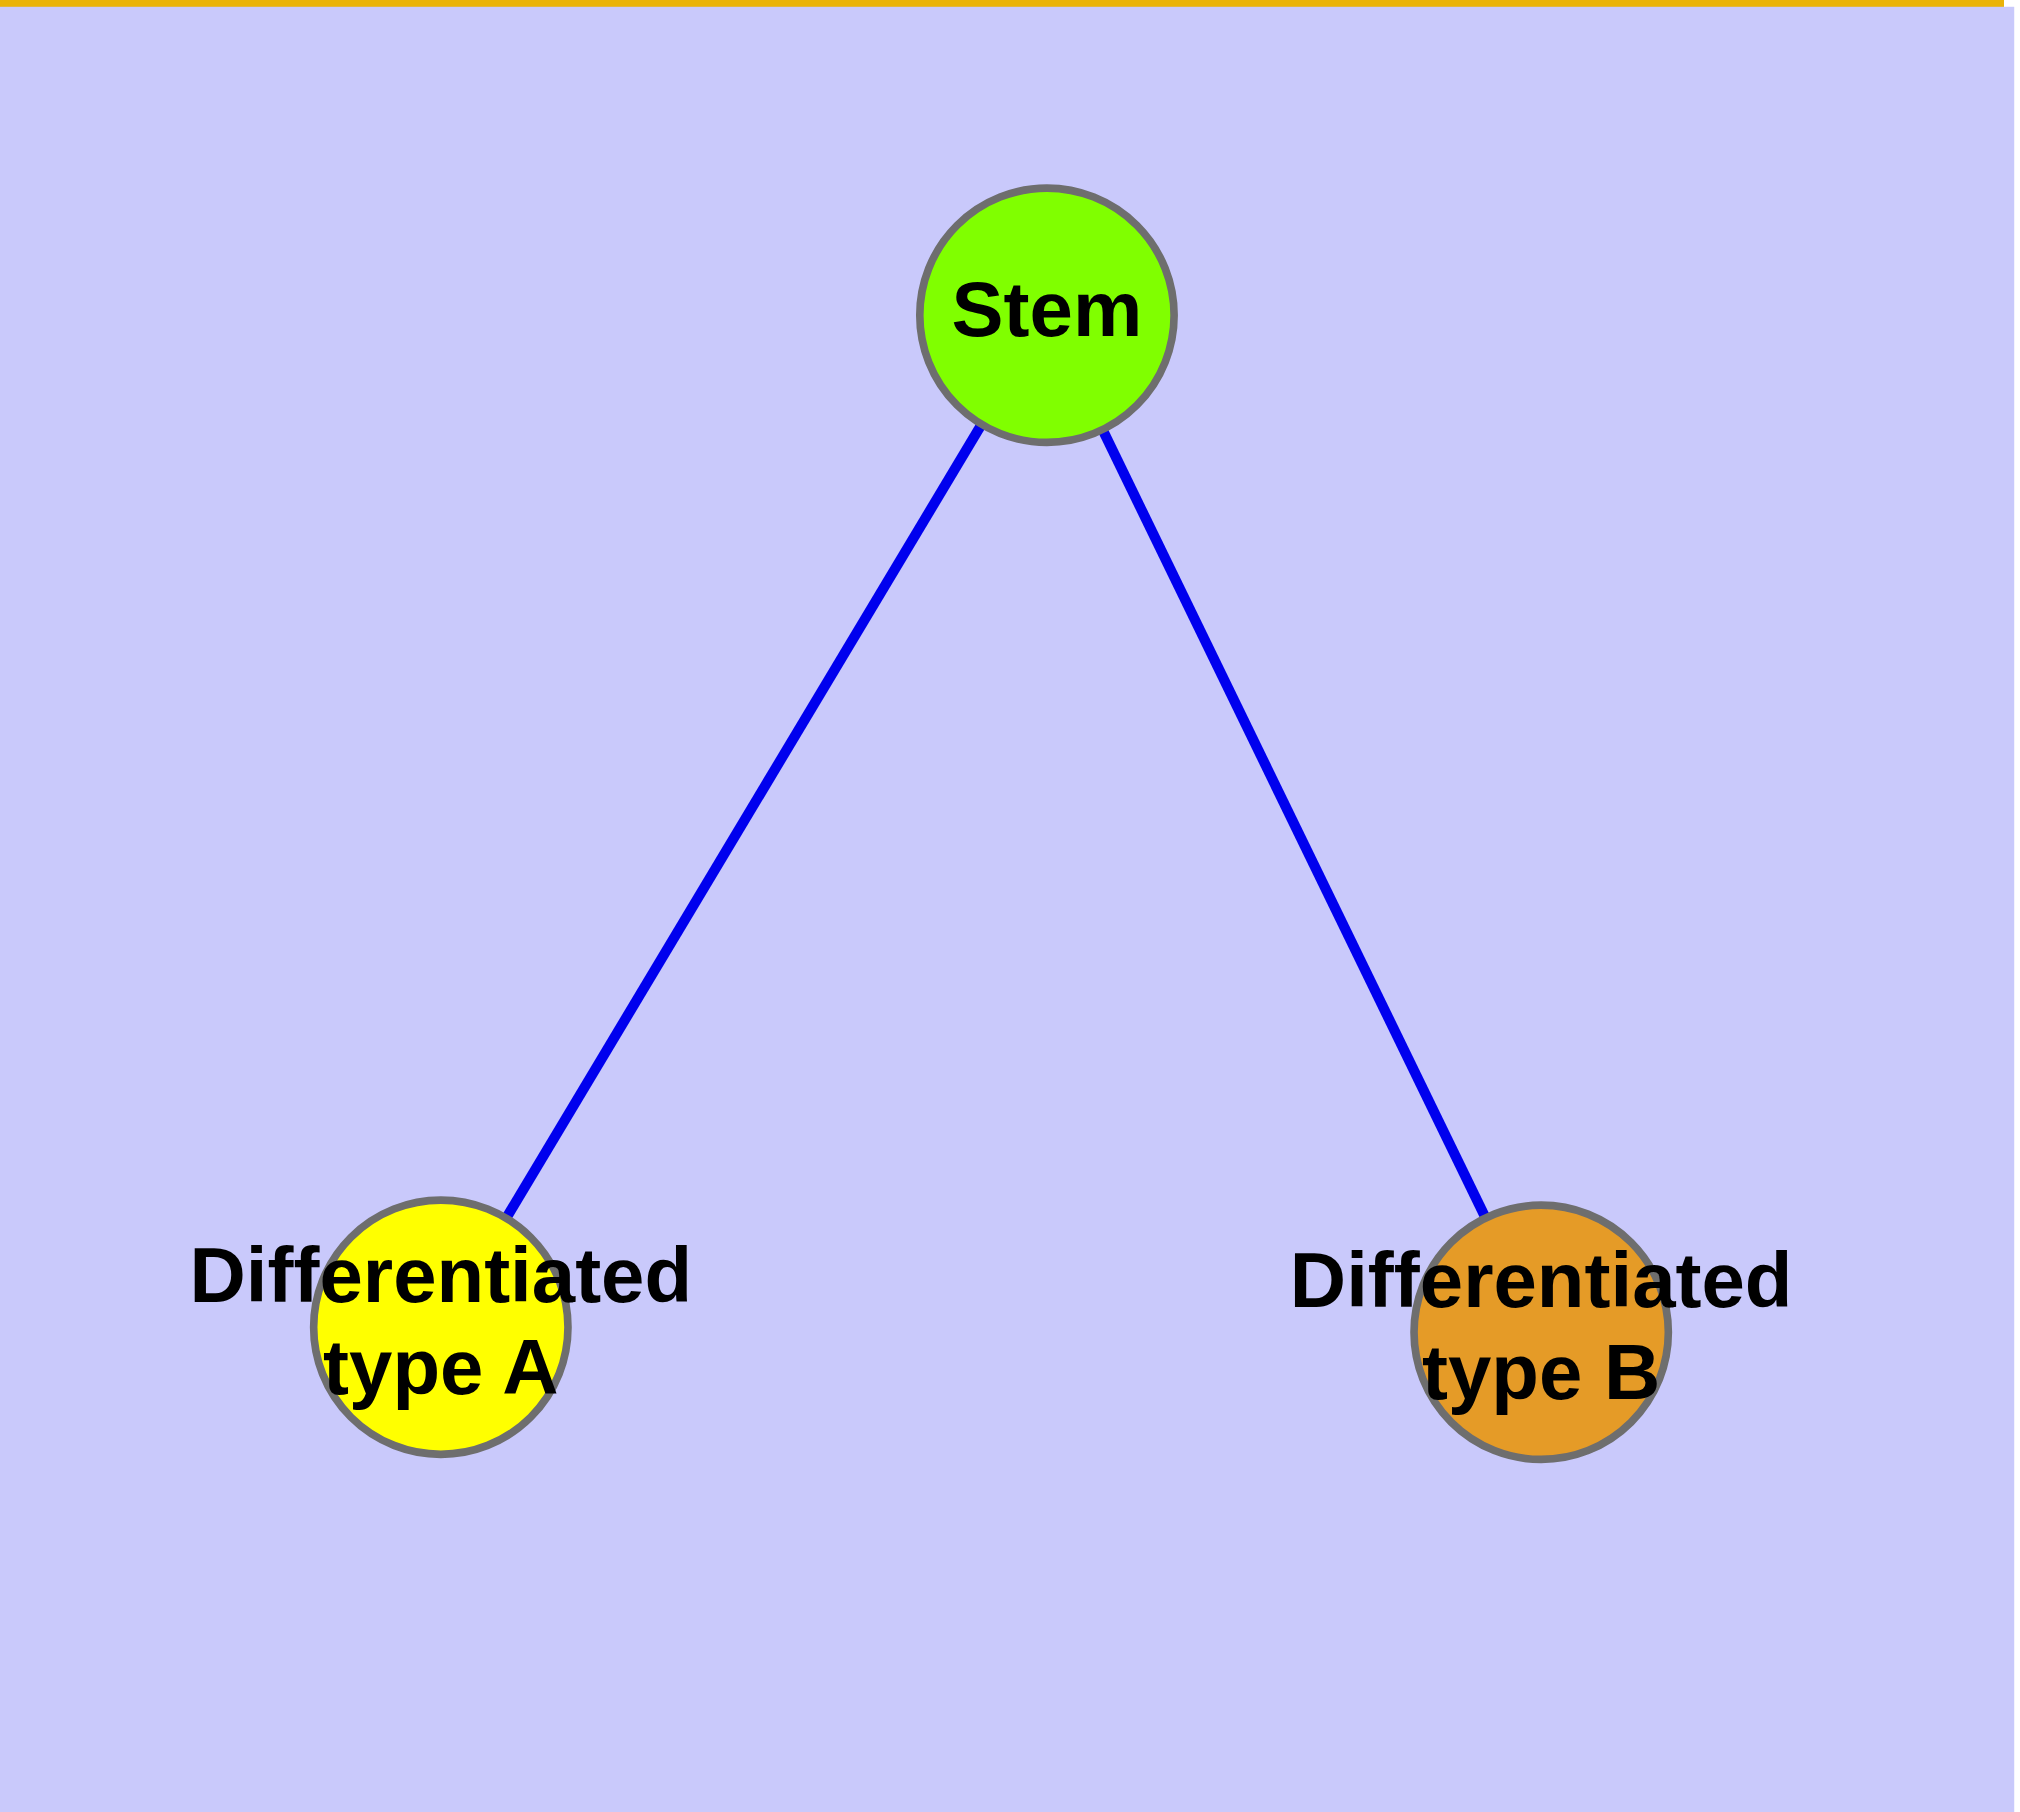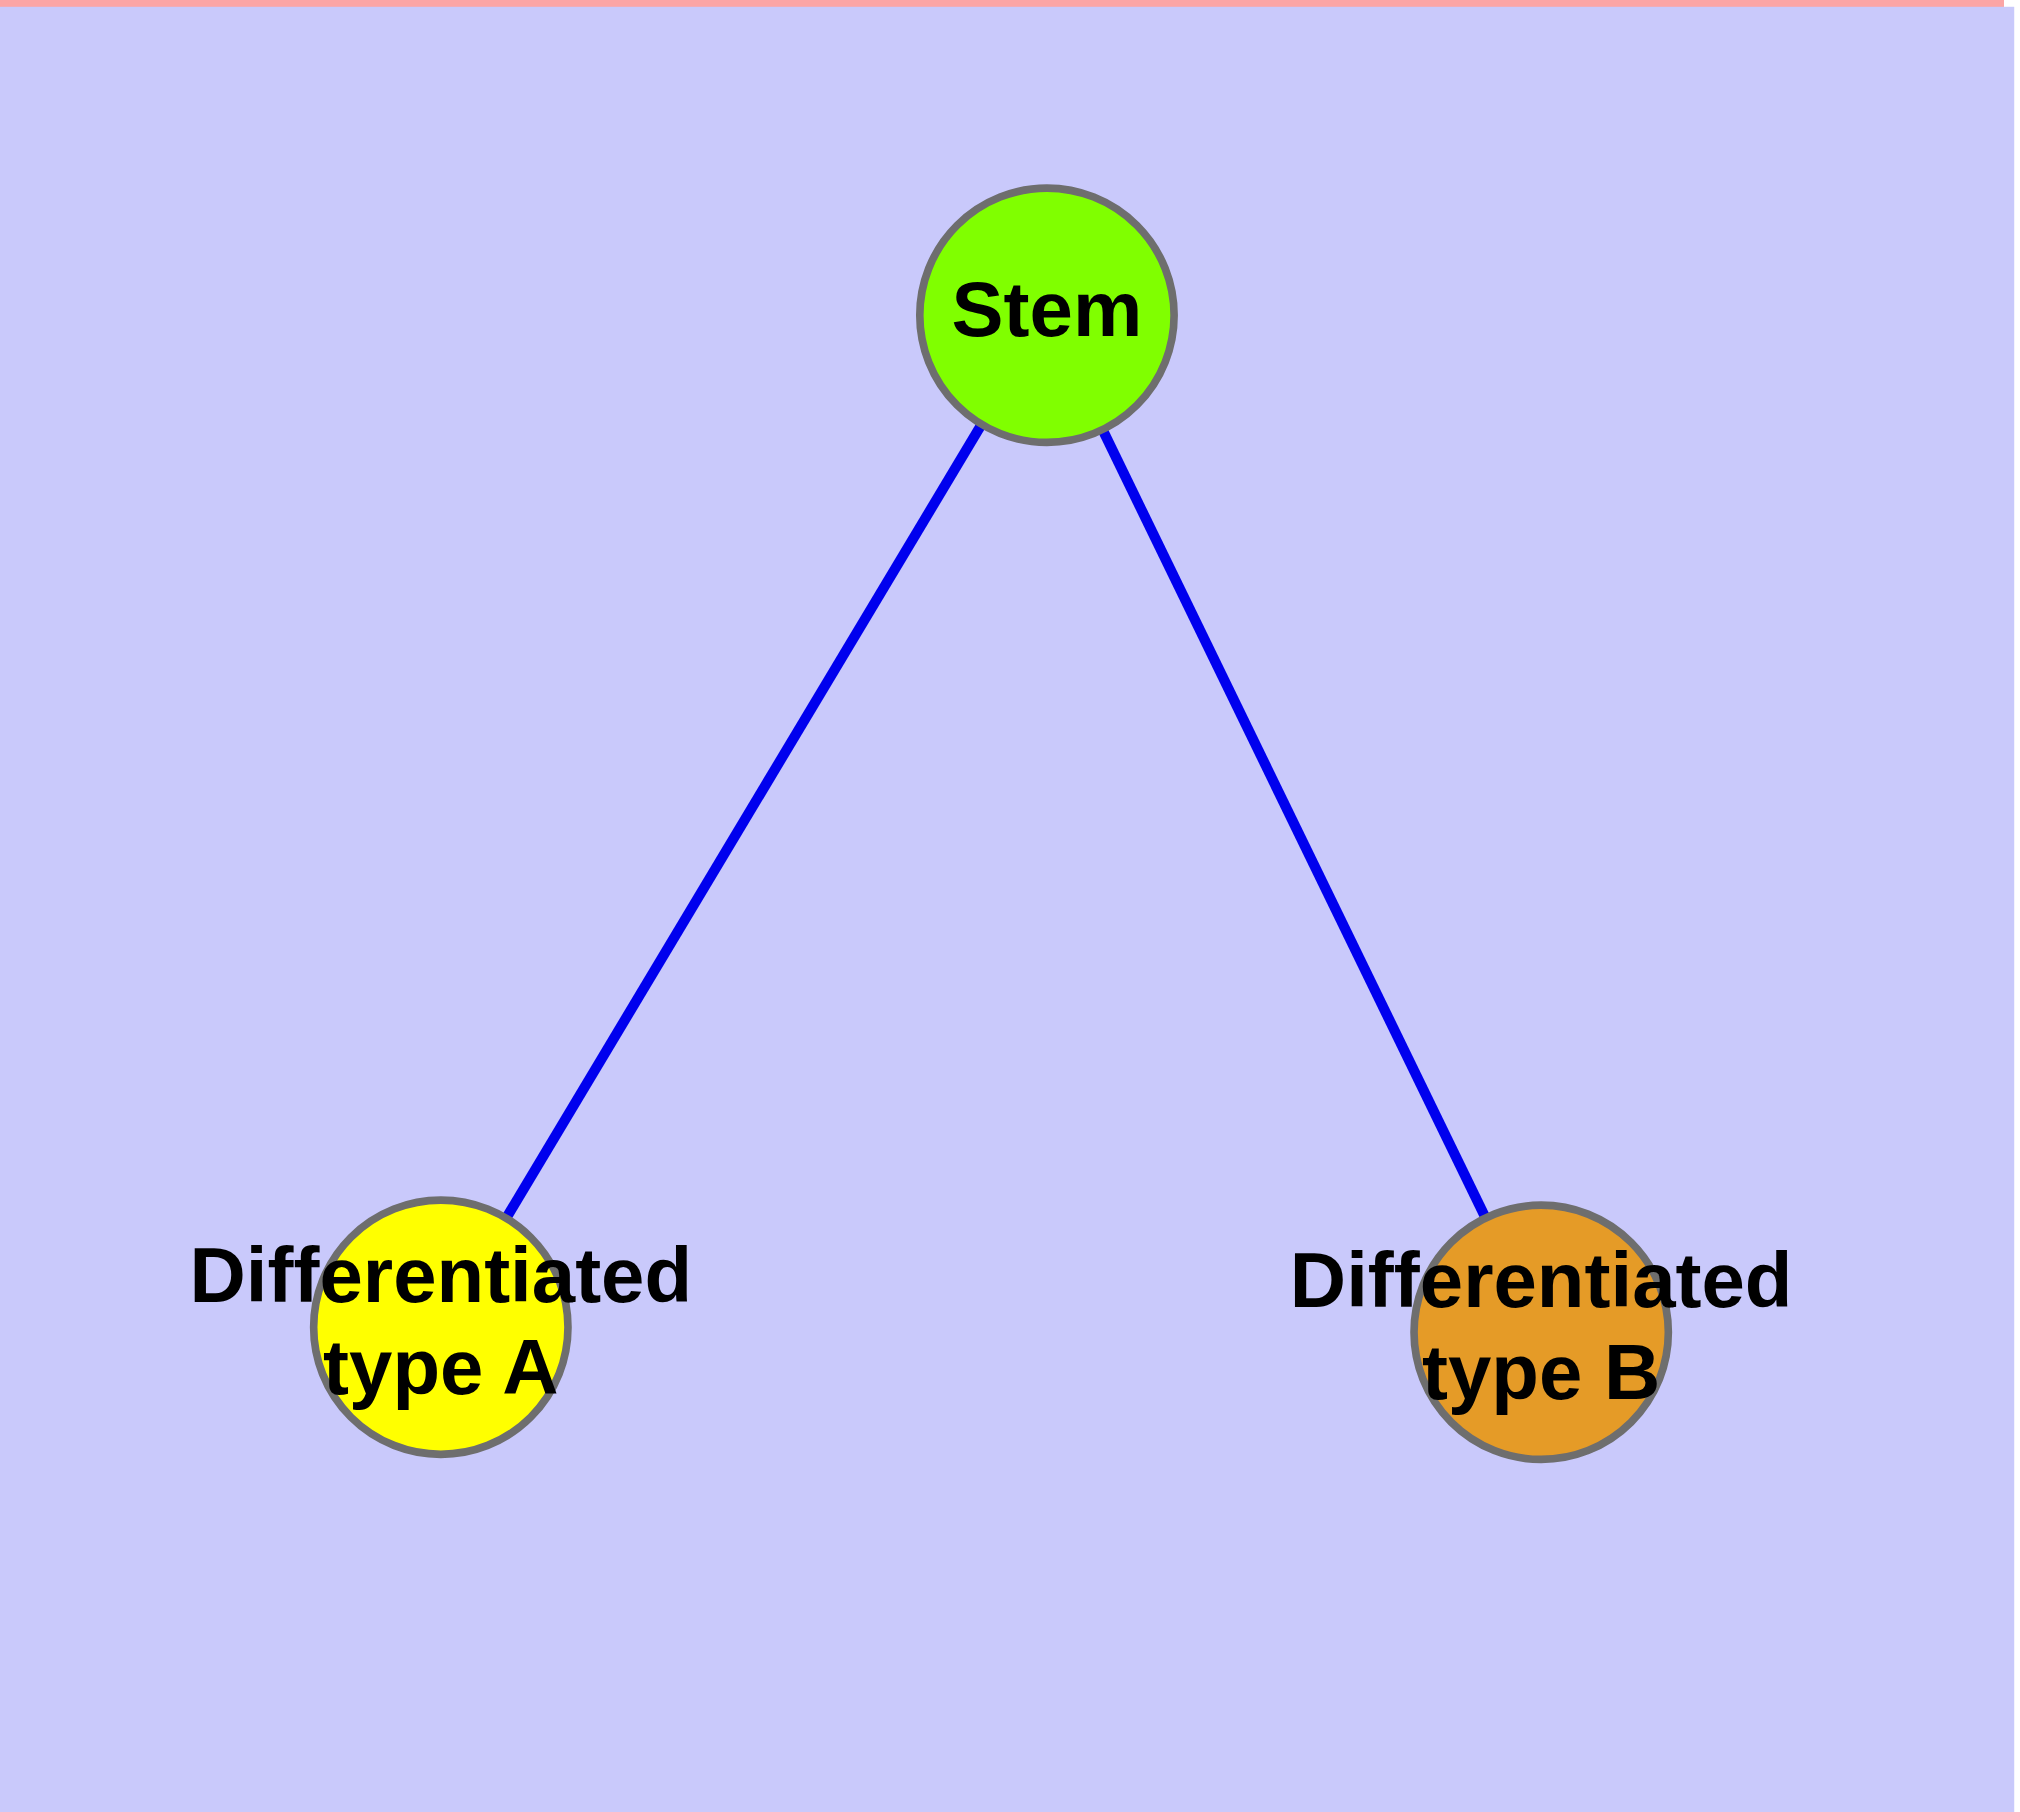--- a/index.html
+++ b/index.html
@@ -10,21 +10,21 @@
   body {
     width: 2021px;
     height: 1812px;
     overflow: hidden;
     font-family: "Liberation Sans", sans-serif;
   }
   #canvas {
     position: relative;
     width: 2004px;
     height: 1812px;
-    background: #fca5a5;
+    background: #eab308;
   }
   #graph-svg {
     position: absolute;
     left: 0;
     top: 0;
     width: 2021px;
     height: 1812px;
     display: block;
   }
   .node-label {

